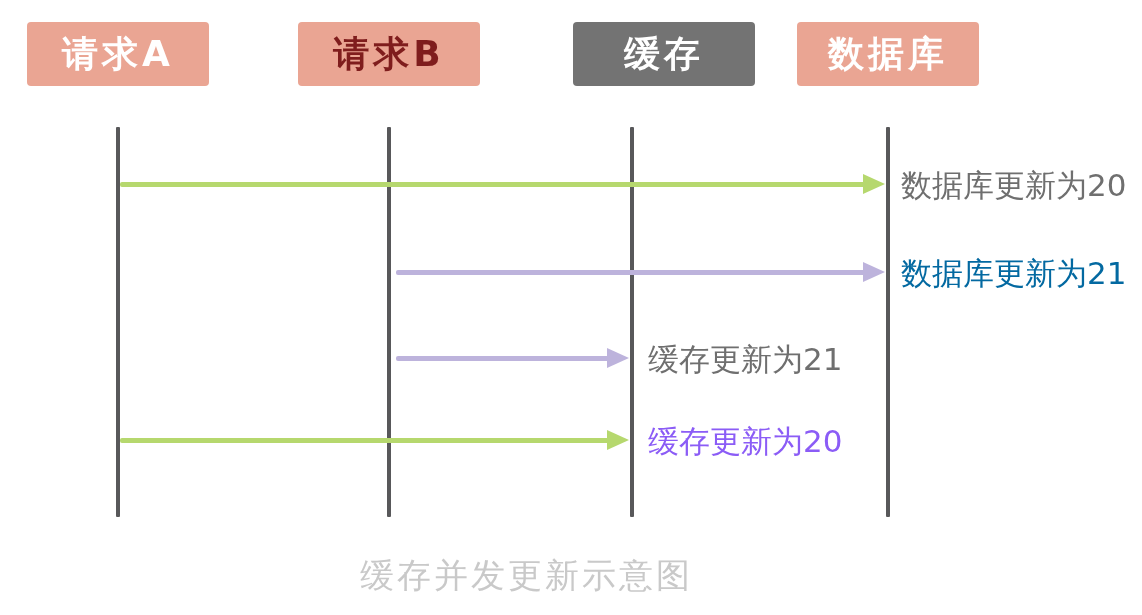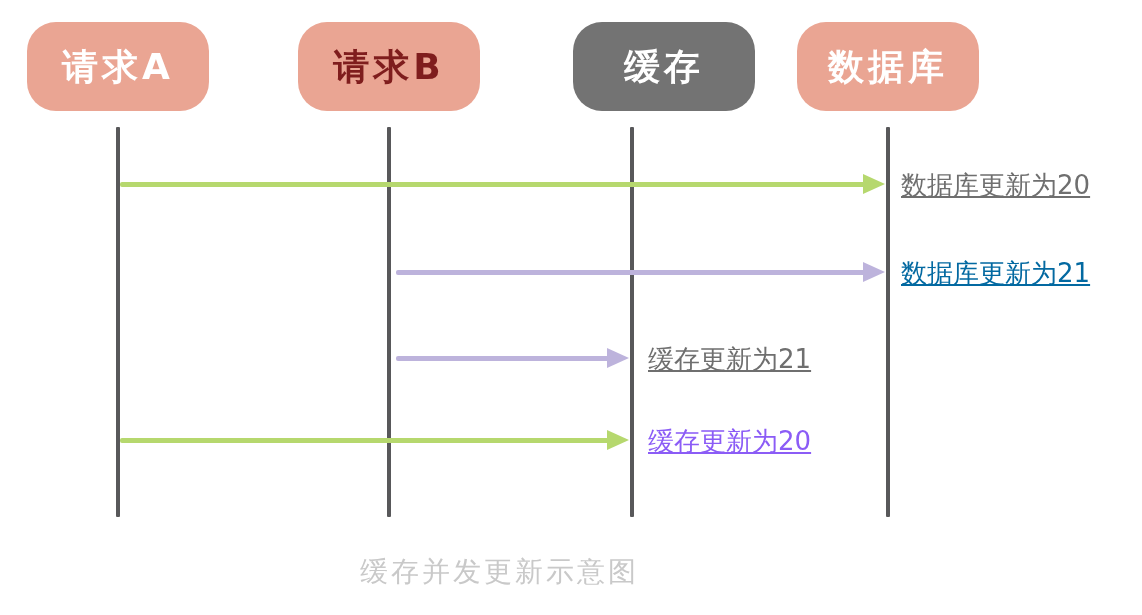--- a/index.html
+++ b/index.html
@@ -11,22 +11,22 @@
     width: 1142px;
     height: 615px;
     background: #ffffff;
     overflow: hidden;
   }
 
   .actor-box {
     position: absolute;
     top: 22px;
     width: 182px;
-    height: 89px;
-    border-radius: 29px;
+    height: 64px;
+    border-radius: 4px;
     display: flex;
     align-items: center;
     justify-content: center;
   }
   .actor-label {
     color: #ffffff;
     font-size: 36px;
     font-weight: bold;
     letter-spacing: 4px;
     line-height: 1;
@@ -47,29 +47,28 @@
   .msg-head {
     position: absolute;
     width: 0;
     height: 0;
     border-top: 10px solid transparent;
     border-bottom: 10px solid transparent;
   }
   .msg-label {
     position: absolute;
     transform: translateY(-50%);
-    font-size: 26px;
+    font-size: 31px;
     line-height: 1;
     white-space: nowrap;
-    text-decoration: underline;
   }
 
   .caption {
     position: absolute;
-    font-size: 28px;
+    font-size: 34px;
     letter-spacing: 3px;
     line-height: 1;
     white-space: nowrap;
     text-align: center;
   }
 </style>
 </head>
 <body>
 
 <div class="canvas">

